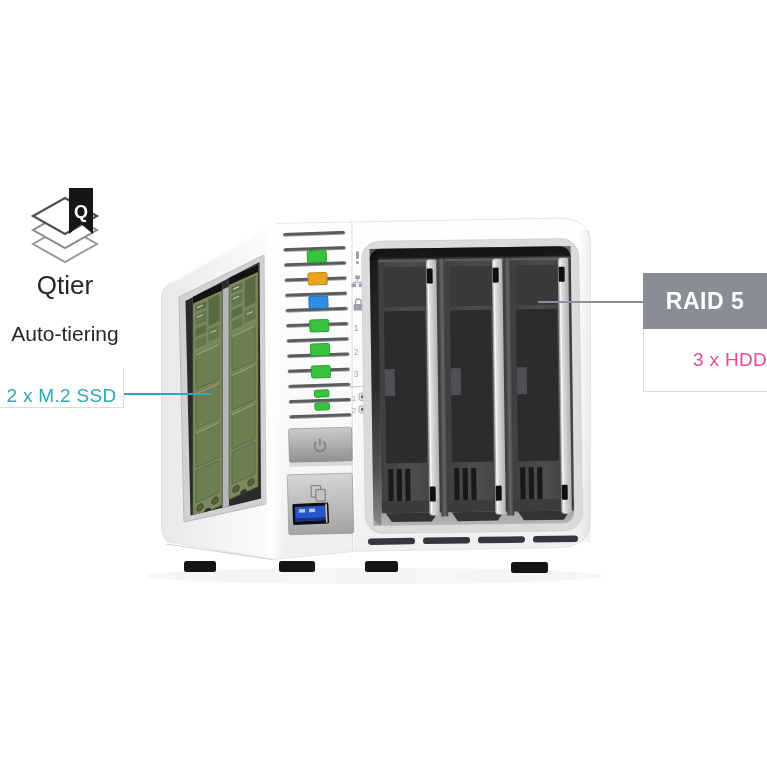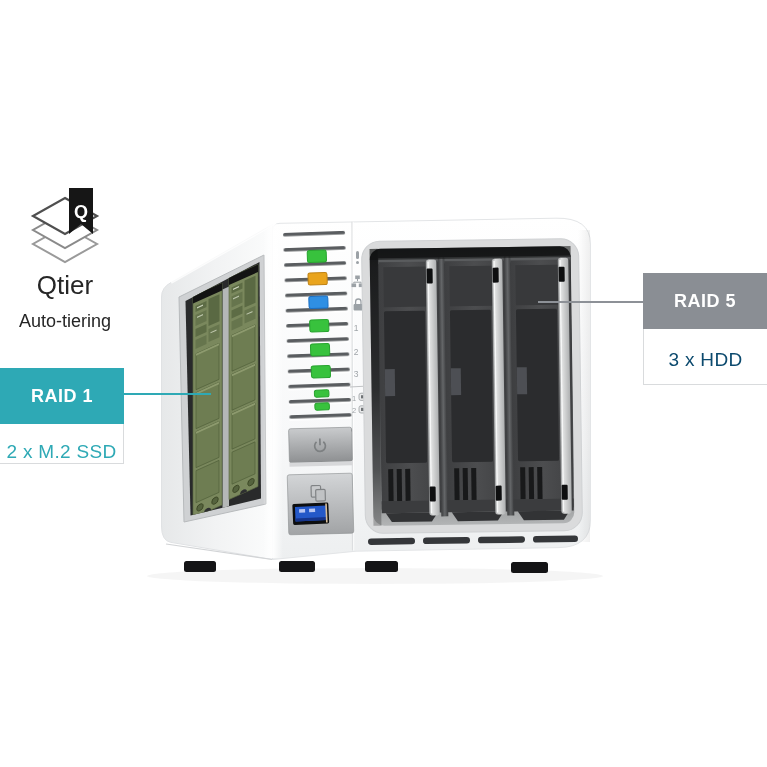--- a/index.html
+++ b/index.html
@@ -3,33 +3,33 @@
 <meta charset="utf-8">
 <style>
   html,body{margin:0;padding:0;background:#ffffff;}
   .canvas{position:relative;width:767px;height:767px;background:#ffffff;overflow:hidden;
           font-family:"Liberation Sans",sans-serif;}
   .device-svg{position:absolute;left:0;top:0;width:767px;height:767px;z-index:1;}
   .connector{position:absolute;z-index:2;}
   .connector.teal{left:124px;top:393px;width:87px;height:2px;background:#2ea9b5;}
   .connector.gray{left:538px;top:301px;width:105px;height:2px;background:#8d9197;}
   .callout{position:absolute;z-index:3;}
-  .callout-head{color:#ffffff;font-size:18px;font-weight:600;text-align:center;letter-spacing:.5px;}
+  .callout-head{color:#ffffff;font-size:23px;font-weight:600;text-align:center;letter-spacing:.5px;}
   .callout-body{background:#ffffff;border:1px solid #d9dbdd;box-sizing:border-box;
                 text-align:center;font-size:19px;letter-spacing:.3px;}
   .callout-raid1{left:0;top:368px;width:124px;}
   .callout-raid1 .callout-head{background:#2ea9b5;height:56px;line-height:56px;}
   .callout-raid1 .callout-body{height:40px;line-height:56px;color:#2ea9b5;border-top:none;border-left:none;}
   .callout-raid5{left:643px;top:273px;width:124px;}
   .callout-raid5 .callout-head{background:#8a8e94;height:56px;line-height:56px;}
-  .callout-raid5 .callout-body{height:56px;line-height:61px;color:#0c4a6e;border-top:none;border-right:none;}
+  .callout-raid5 .callout-body{height:63px;line-height:61px;color:#ec4899;border-top:none;border-right:none;text-align:right;}
   .qtier{position:absolute;left:0;top:188px;width:130px;z-index:3;text-align:center;color:#262626;}
   .qtier-icon{display:block;margin:0 auto;width:76px;height:80px;}
   .qtier-title{margin-top:2px;font-size:26px;font-weight:500;}
-  .qtier-sub{margin-top:10px;font-size:18px;font-weight:400;}
+  .qtier-sub{margin-top:21px;font-size:21px;font-weight:400;}
 </style>
 </head>
 <body>
 
 <div class="canvas">
 
   <svg class="device-svg" viewBox="0 0 767 767">
     <defs>
       <linearGradient id="gSide" x1="0" y1="0" x2="1" y2="0">
         <stop offset="0" stop-color="#e6e8e9"></stop>
@@ -270,21 +270,20 @@
       <path d="M38 24 L70 42 38 60 6 42 Z" fill="#ffffff" stroke="#8a8a8a" stroke-width="2"></path>
       <path d="M38 10 L70 28 38 46 6 28 Z" fill="#ffffff" stroke="#4f4f4f" stroke-width="2.2"></path>
       <path d="M42 0 H66 V46 L54 36 42 46 Z" fill="#161616"></path>
       <text x="54" y="30" text-anchor="middle" font-size="18" font-weight="bold" fill="#ffffff" font-family="Liberation Sans, sans-serif">Q</text>
     </svg>
     <div class="qtier-title">Qtier</div>
     <div class="qtier-sub">Auto-tiering</div>
   </div>
 
   <div class="callout callout-raid1">
-    <div class="callout-head">RAID 1</div>
     <div class="callout-body">2 x M.2 SSD</div>
   </div>
 
   <div class="callout callout-raid5">
     <div class="callout-head">RAID 5</div>
     <div class="callout-body">3 x HDD</div>
   </div>
 
 </div>
 

